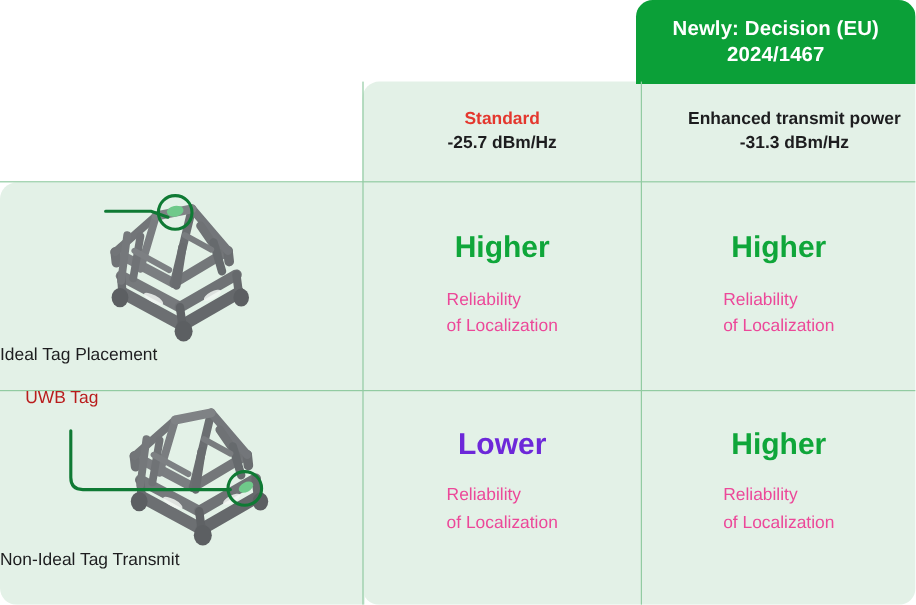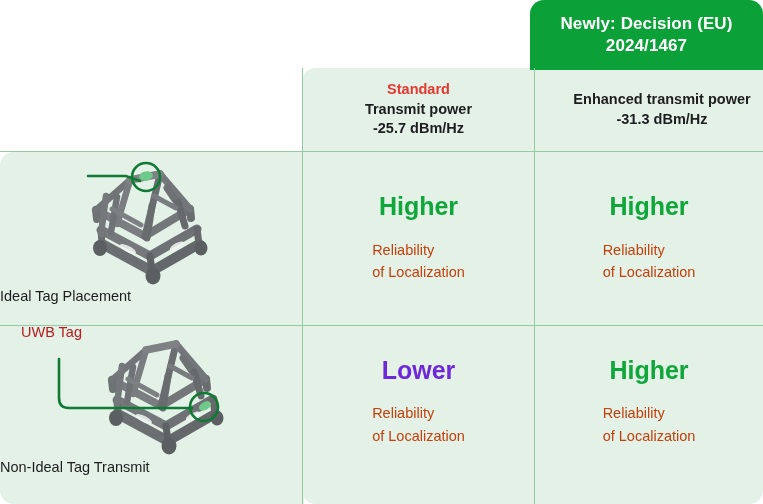--- a/index.html
+++ b/index.html
@@ -62,21 +62,21 @@
     display:flex;flex-direction:column;align-items:center;justify-content:center;
     box-sizing:border-box;text-align:left;
   }
   #c-r1-mid{left:303px;top:152px;width:231px;height:173px;}
   #c-r1-right{left:535px;top:152px;width:228px;height:173px;}
   #c-r2-mid{left:303px;top:326px;width:231px;height:152px;}
   #c-r2-right{left:535px;top:326px;width:228px;height:152px;}
   .verdict{font-size:25px;font-weight:bold;line-height:1.1;margin-bottom:18px;}
   .verdict.good{color:#0fa63a;}
   .verdict.bad{color:#6d28d9;}
-  .sub{color:#c2410c;font-size:14.5px;line-height:1.55;}
+  .sub{color:#ec4899;font-size:14.5px;line-height:1.55;}
 
   
   .illo{position:absolute;left:0;width:302px;}
   #ill-r1{top:152px;height:173px;}
   #ill-r2{top:326px;height:178px;}
   .caption{
     position:absolute;left:0;width:302px;text-align:left;
     color:#1d1d1f;font-size:14.5px;
   }
   #cap-r1{top:288px;}
@@ -103,21 +103,20 @@
     </div>
   </div>
 
   <div class="vline" id="v1"></div>
   <div class="vline" id="v2"></div>
   <div class="hline" id="h1"></div>
   <div class="hline" id="h2"></div>
 
   <div class="colhead" id="ch-mid">
     <div class="ch-kicker">Standard</div>
-    <div class="ch-line">Transmit power</div>
     <div class="ch-line">-25.7 dBm/Hz</div>
   </div>
 
   <div class="colhead" id="ch-right">
     <div class="ch-line">Enhanced transmit power</div>
     <div class="ch-line">-31.3 dBm/Hz</div>
   </div>
 
   <div class="illo" id="ill-r1">
     <svg class="svg-layer" width="302" height="173" viewBox="0 0 302 173">

